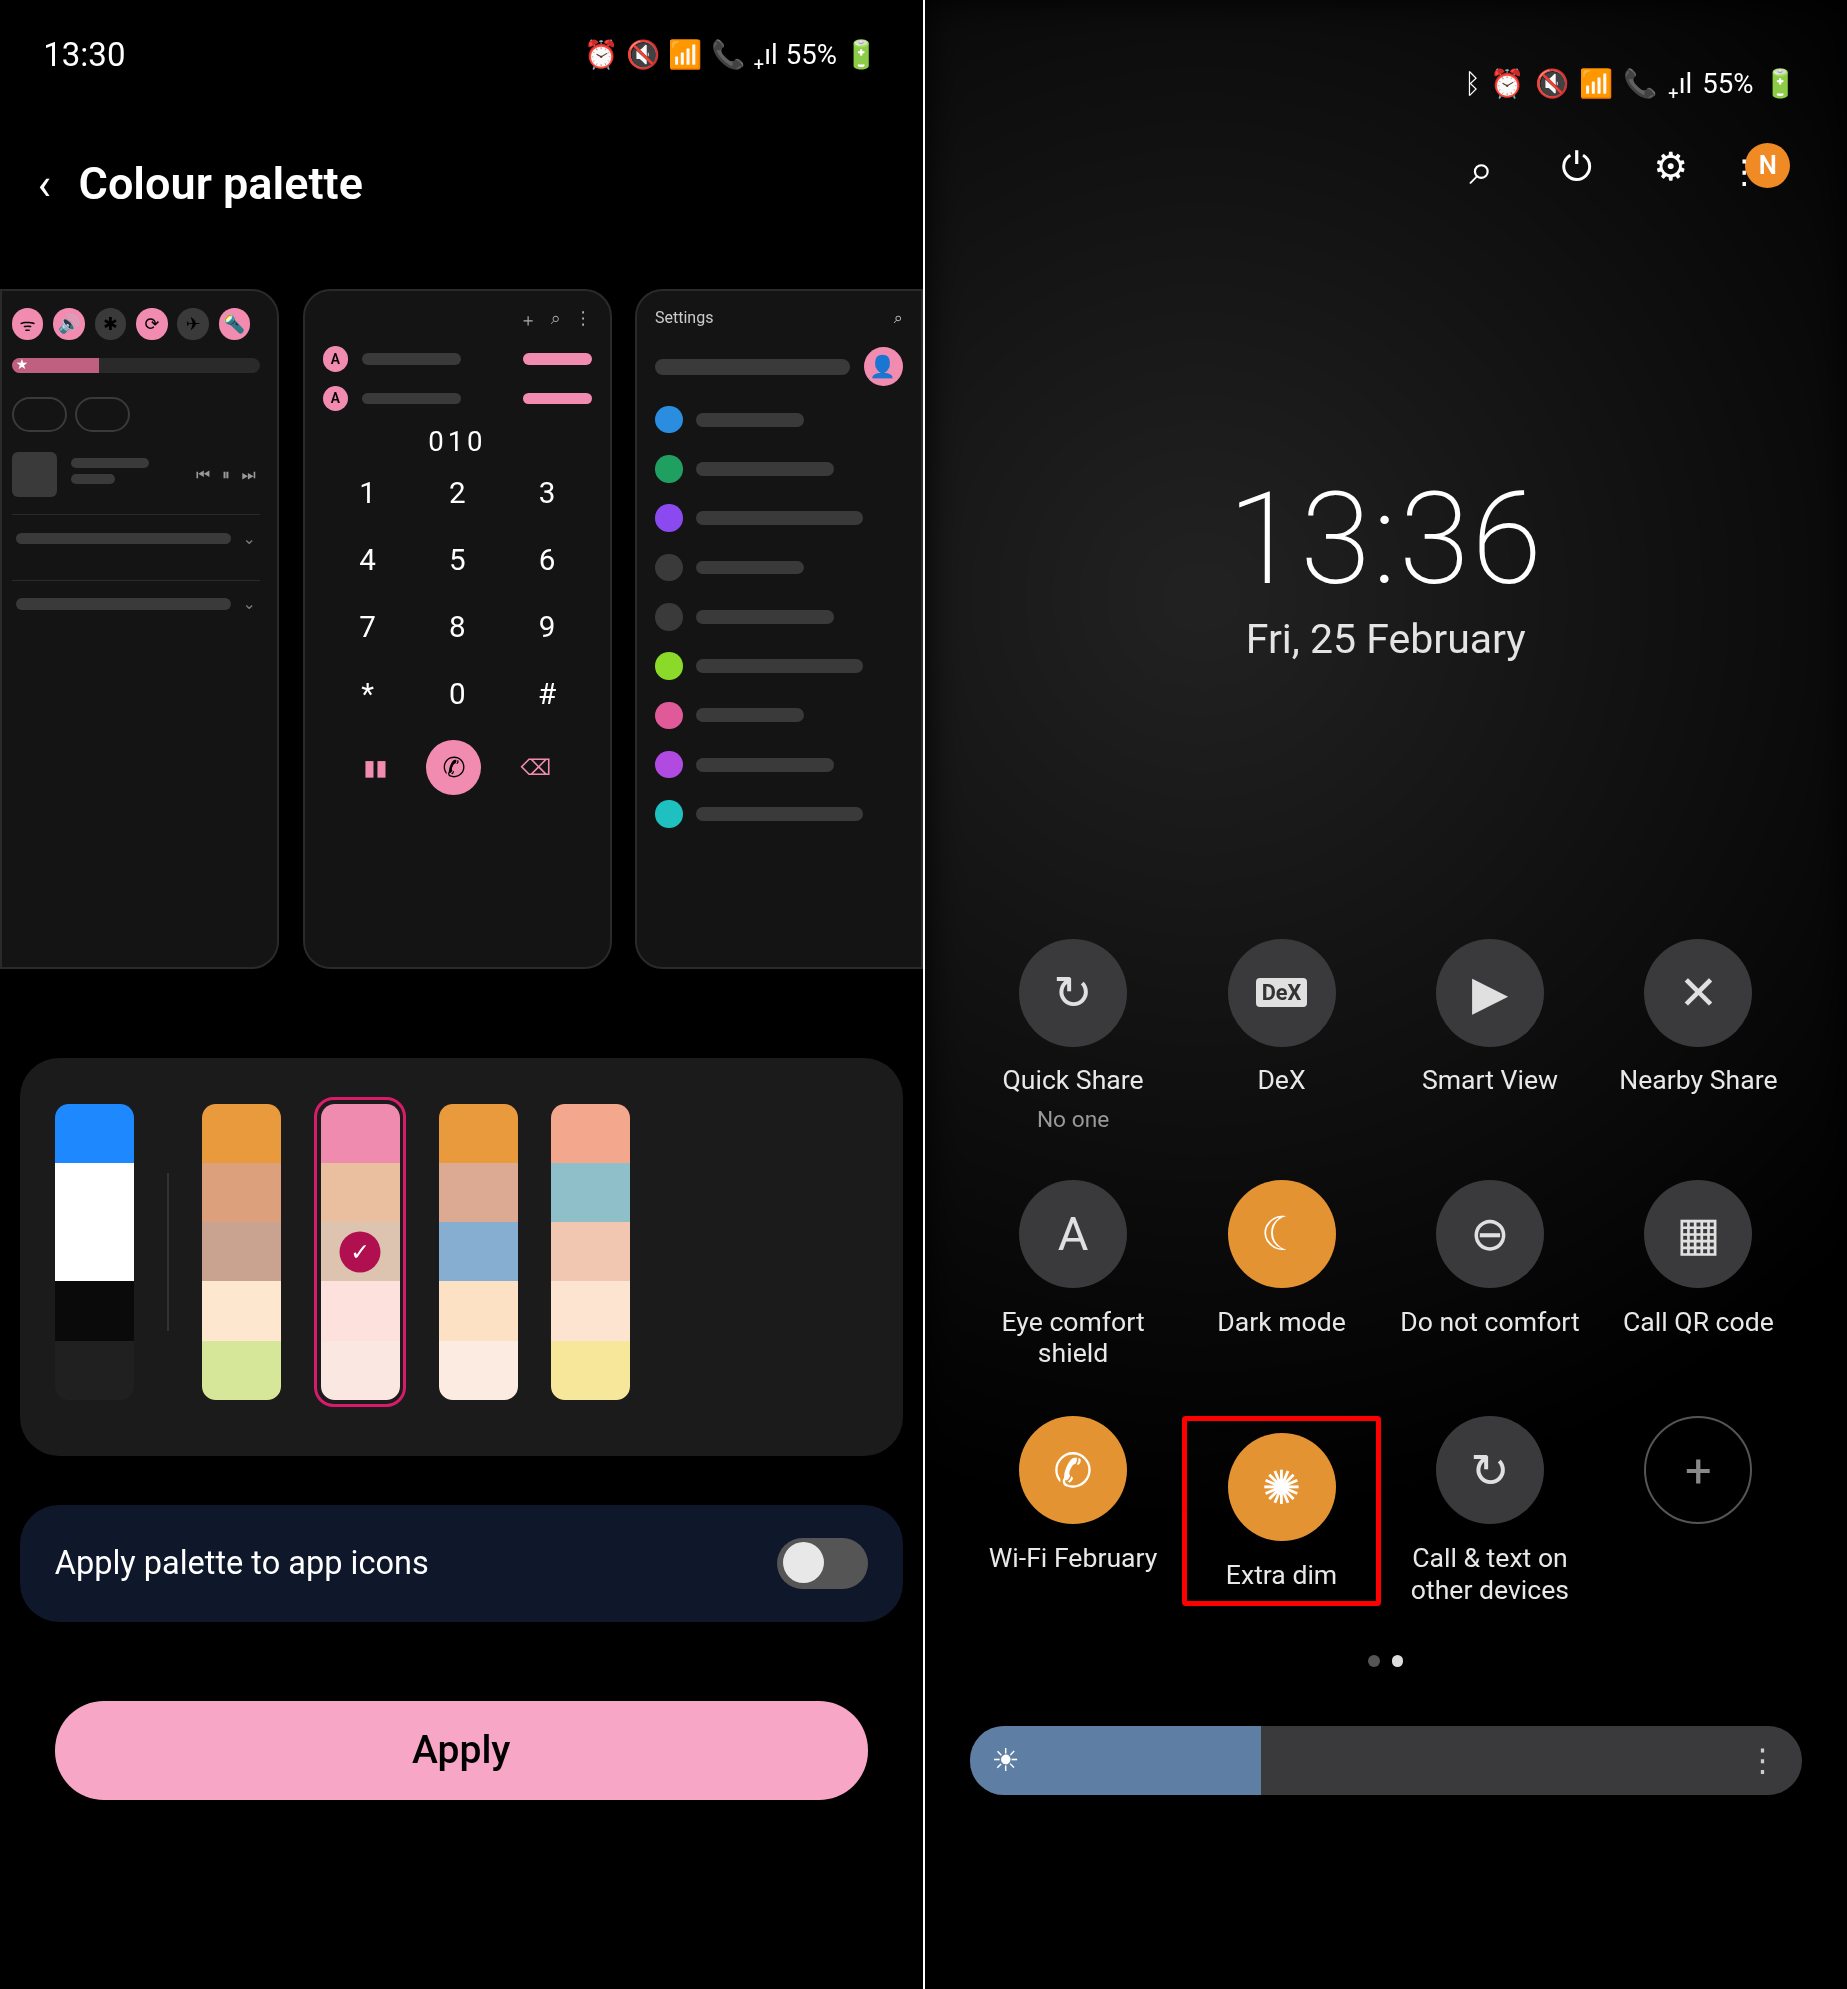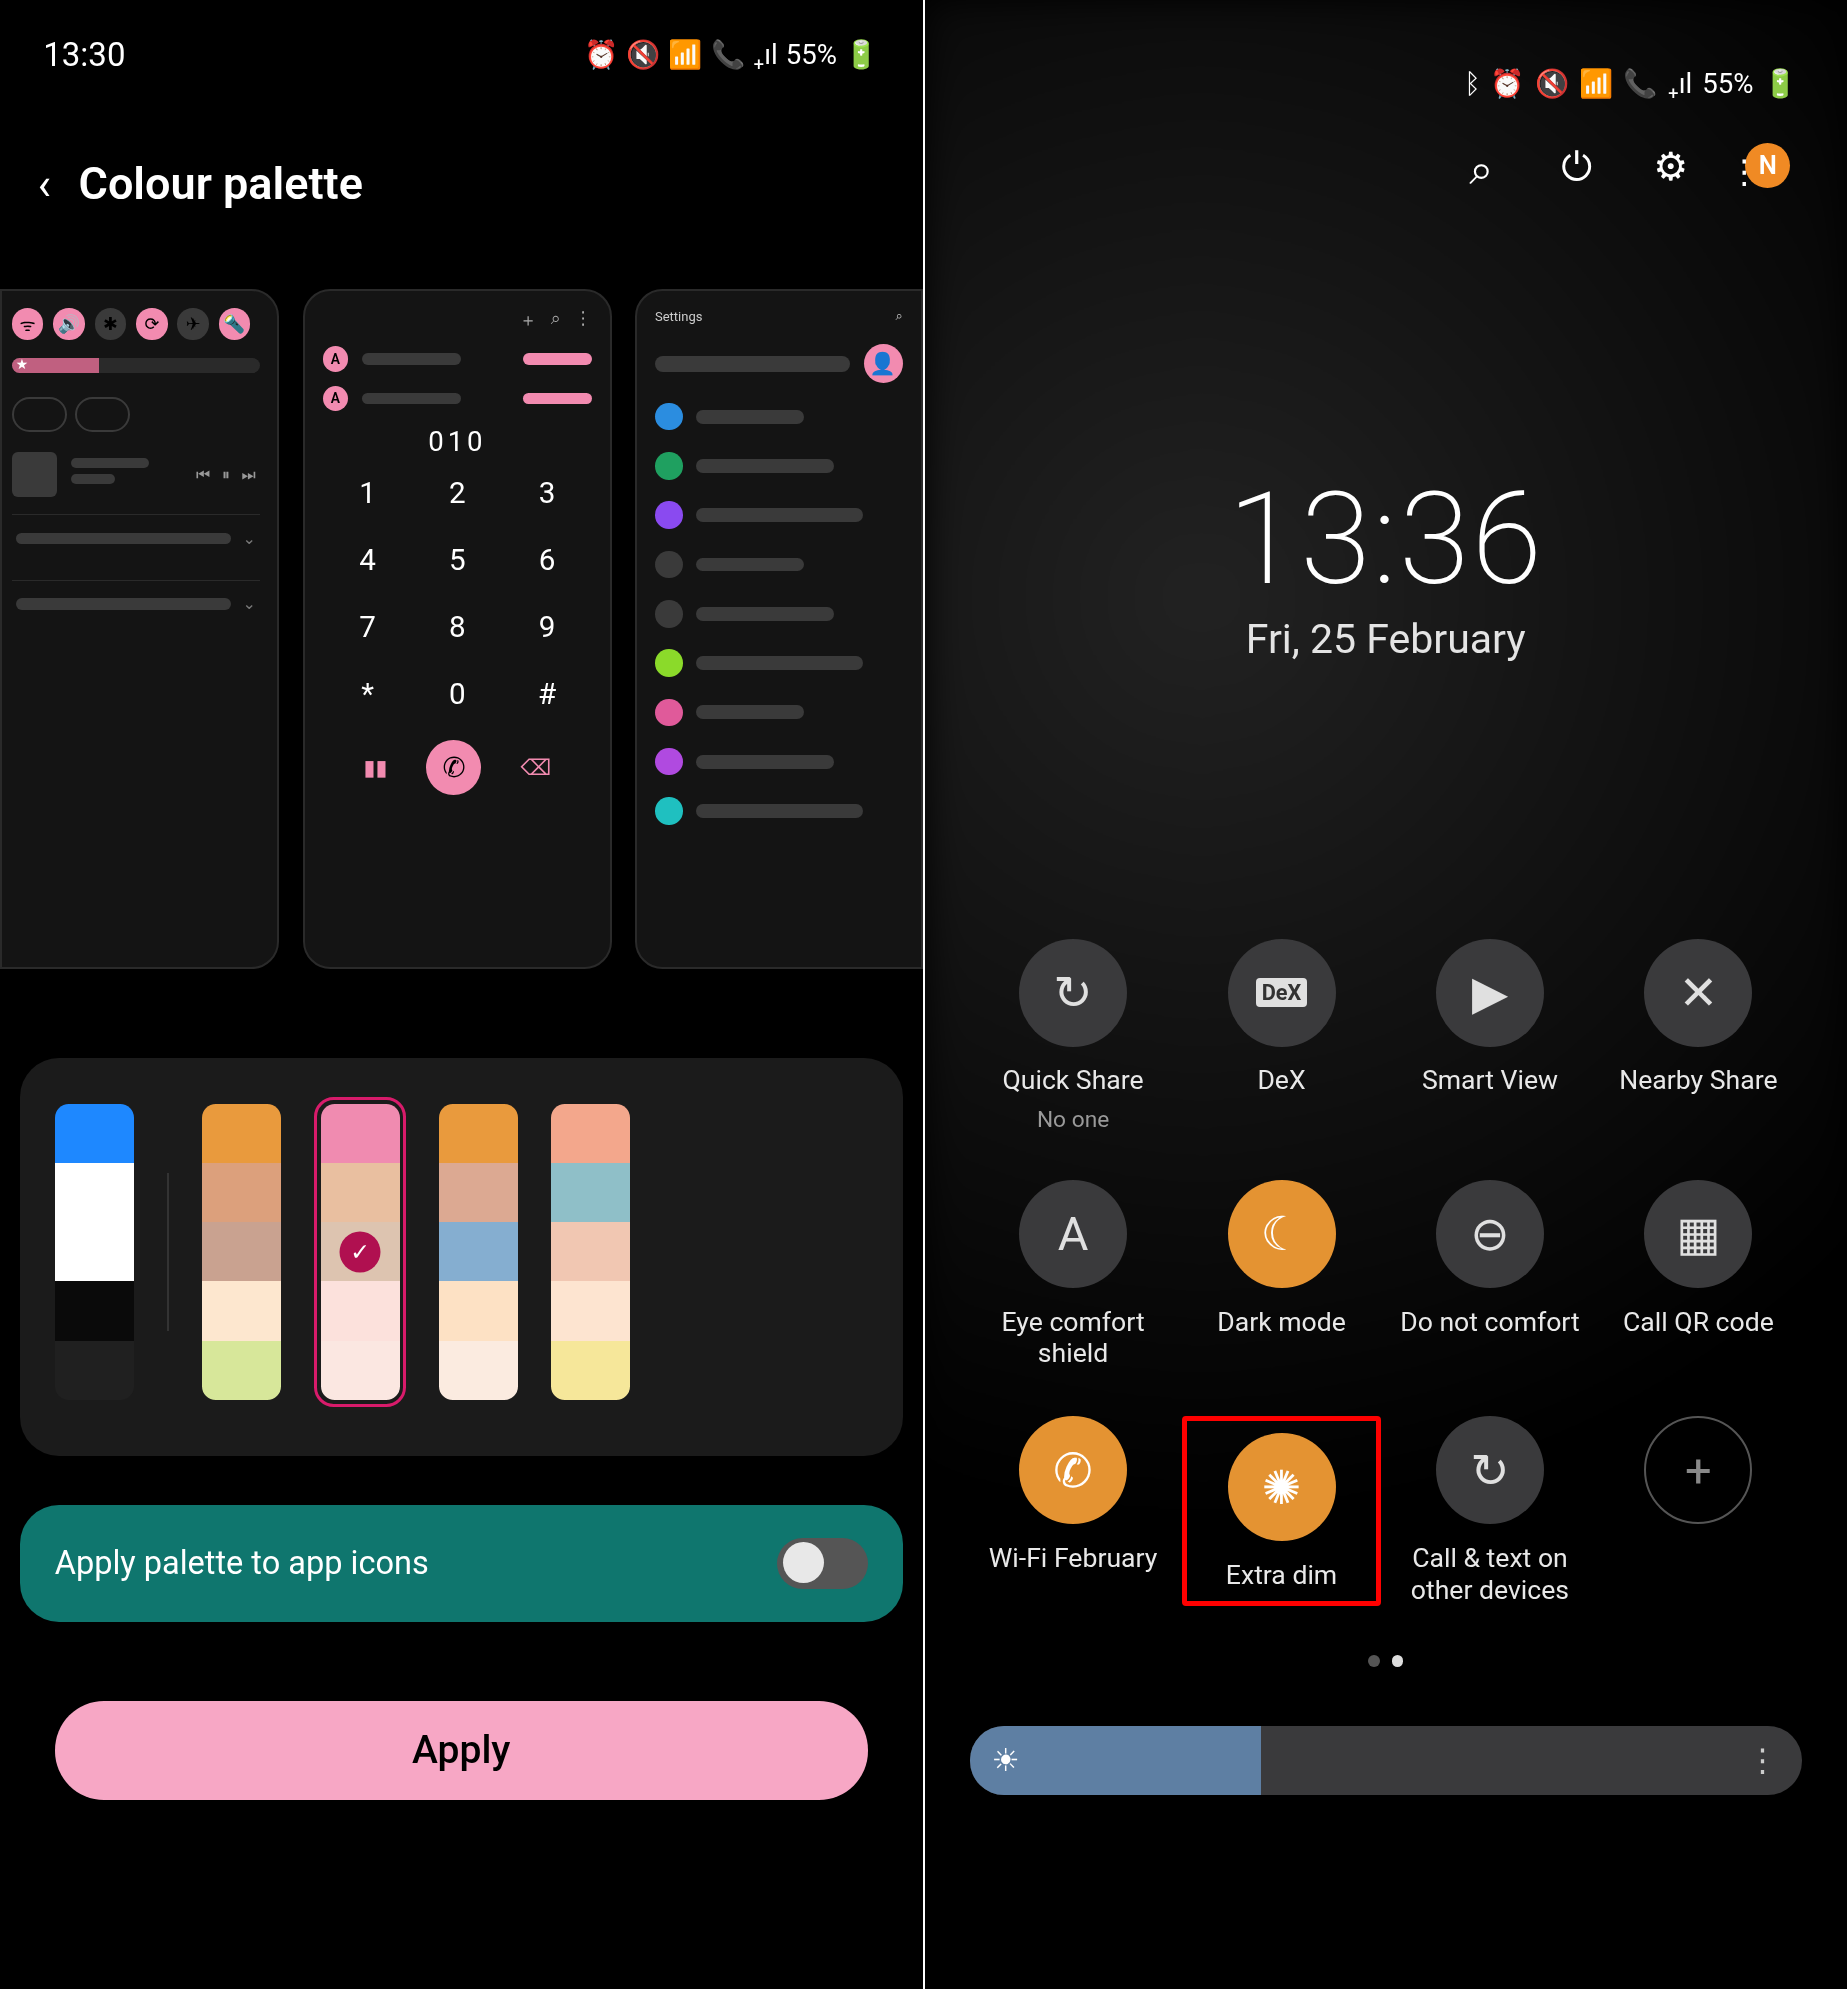--- a/index.html
+++ b/index.html
@@ -53,40 +53,40 @@
   .prev2-top { display:flex; justify-content:flex-end; gap:13.8px; font-size:17.7px; color:#aaa; margin-bottom:13.8px;}
   .prev2-contact { display:flex; align-items:center; gap:13.8px; margin-bottom:13.8px;}
   .prev2-contact .av { width:25.6px;height:25.6px;border-radius:50%;background:#f28bb0;display:flex;align-items:center;justify-content:center;font-size:13.8px;color:#000;font-weight:600;}
   .prev2-contact .nm { width:99px; height:11.8px; background:#3a3a3a; border-radius:5.9px;}
   .prev2-contact .rt { width:69px; height:11.8px; background:#f28bb0; border-radius:5.9px; margin-left:auto;}
   .dial-num { text-align:center; font-size:27.6px; margin:9.9px 0 17.7px; letter-spacing:3.9px;}
   .dial-grid { display:grid; grid-template-columns:repeat(3,1fr); row-gap:33px; text-align:center; font-size:29.6px; }
   .dial-bot { display:flex; justify-content:center; gap:39px; margin-top:29.6px; align-items:center;}
   .call-btn { width:55px;height:55px;border-radius:50%;background:#f28bb0;display:flex;align-items:center;justify-content:center;font-size:27.6px;color:#000;}
 
-  .prev3-search { display:flex; justify-content:space-between; align-items:center; font-size:13px; color:#ccc; margin-bottom:19.7px;}
+  .prev3-search { display:flex; justify-content:space-between; align-items:center; font-size:16px; color:#ccc; margin-bottom:19.7px;}
   .prev3-head { display:flex; align-items:center; gap:13.8px; margin-bottom:19.7px;}
   .prev3-head .hb { height:15.8px; background:#3a3a3a; border-radius:7.9px; flex:1;}
   .prev3-head .av { width:39px;height:39px;border-radius:50%;background:#f28bb0;display:flex;align-items:center;justify-content:center;font-size:21.7px;color:#000;}
   .prev3-item { display:flex; align-items:center; gap:13.8px; margin-bottom:21.7px;}
   .prev3-item .dot { width:27.6px;height:27.6px;border-radius:50%;}
   .prev3-item .lb { height:13.8px; background:#3a3a3a; border-radius:6.9px;}
 
   .palette-panel { background:#1b1b1b; border-radius:39px; padding:39px 35px 49px;}
   .palette-desc { font-size:29.6px; color:#bdbdbd; line-height:1.4; margin-bottom:37px;}
   .swatches { display:flex; gap:33px; align-items:center; }
   .swatch { width:79px; display:flex; flex-direction:column; border-radius:13.8px; overflow:hidden; cursor:pointer;}
   .swatch.tall { height:296px; }
   .swatch-wrap { position:relative; }
   .swatch-wrap.selected { padding:3.9px; border:3px solid #d81b6b; border-radius:19.7px;}
   .swatch .band { flex:1; }
   .swatch-check { position:absolute; top:50%; left:50%; transform:translate(-50%,-50%); width:41px;height:41px;border-radius:50%;background:#b01050;color:#fff;display:flex;align-items:center;justify-content:center;font-size:23.6px;}
   .vline { width:2px; height:158px; background:#333;}
 
-  .apply-row { margin-top:49px; background:#0f766e; border-radius:39px; padding:33px 35px; display:flex; justify-content:space-between; align-items:center;gap:16px;}
+  .apply-row { margin-top:49px; background:#0f172a; border-radius:39px; padding:33px 35px; display:flex; justify-content:space-between; align-items:center;gap:16px;}
   .apply-row span { font-size:32.5px; }
   .toggle { width:91px; height:51px; background:#555; border-radius:25.6px; position:relative;}
   .toggle::after { content:''; position:absolute; width:41px; height:41px; border-radius:50%; background:#e8e8e8; top:4.9px; left:5.9px;}
 
   .apply-btn { margin:79px 35px 19.7px; height:99px; border-radius:49px; background:#f7a7c5; color:#000; font-size:39px; font-weight:500; display:flex; align-items:center; justify-content:center;}
 
   
   .qs-status { display:flex; justify-content:flex-end; gap:9.9px; align-items:center; font-size:27.6px; padding:31.5px 29.6px 0 0;}
   .qs-top-icons { display:flex; justify-content:flex-end; gap:49px; padding:43px 37px 0; align-items:center;}
   .qs-top-icons svg, .qs-top-icons .ico { width:43px; height:43px; }

